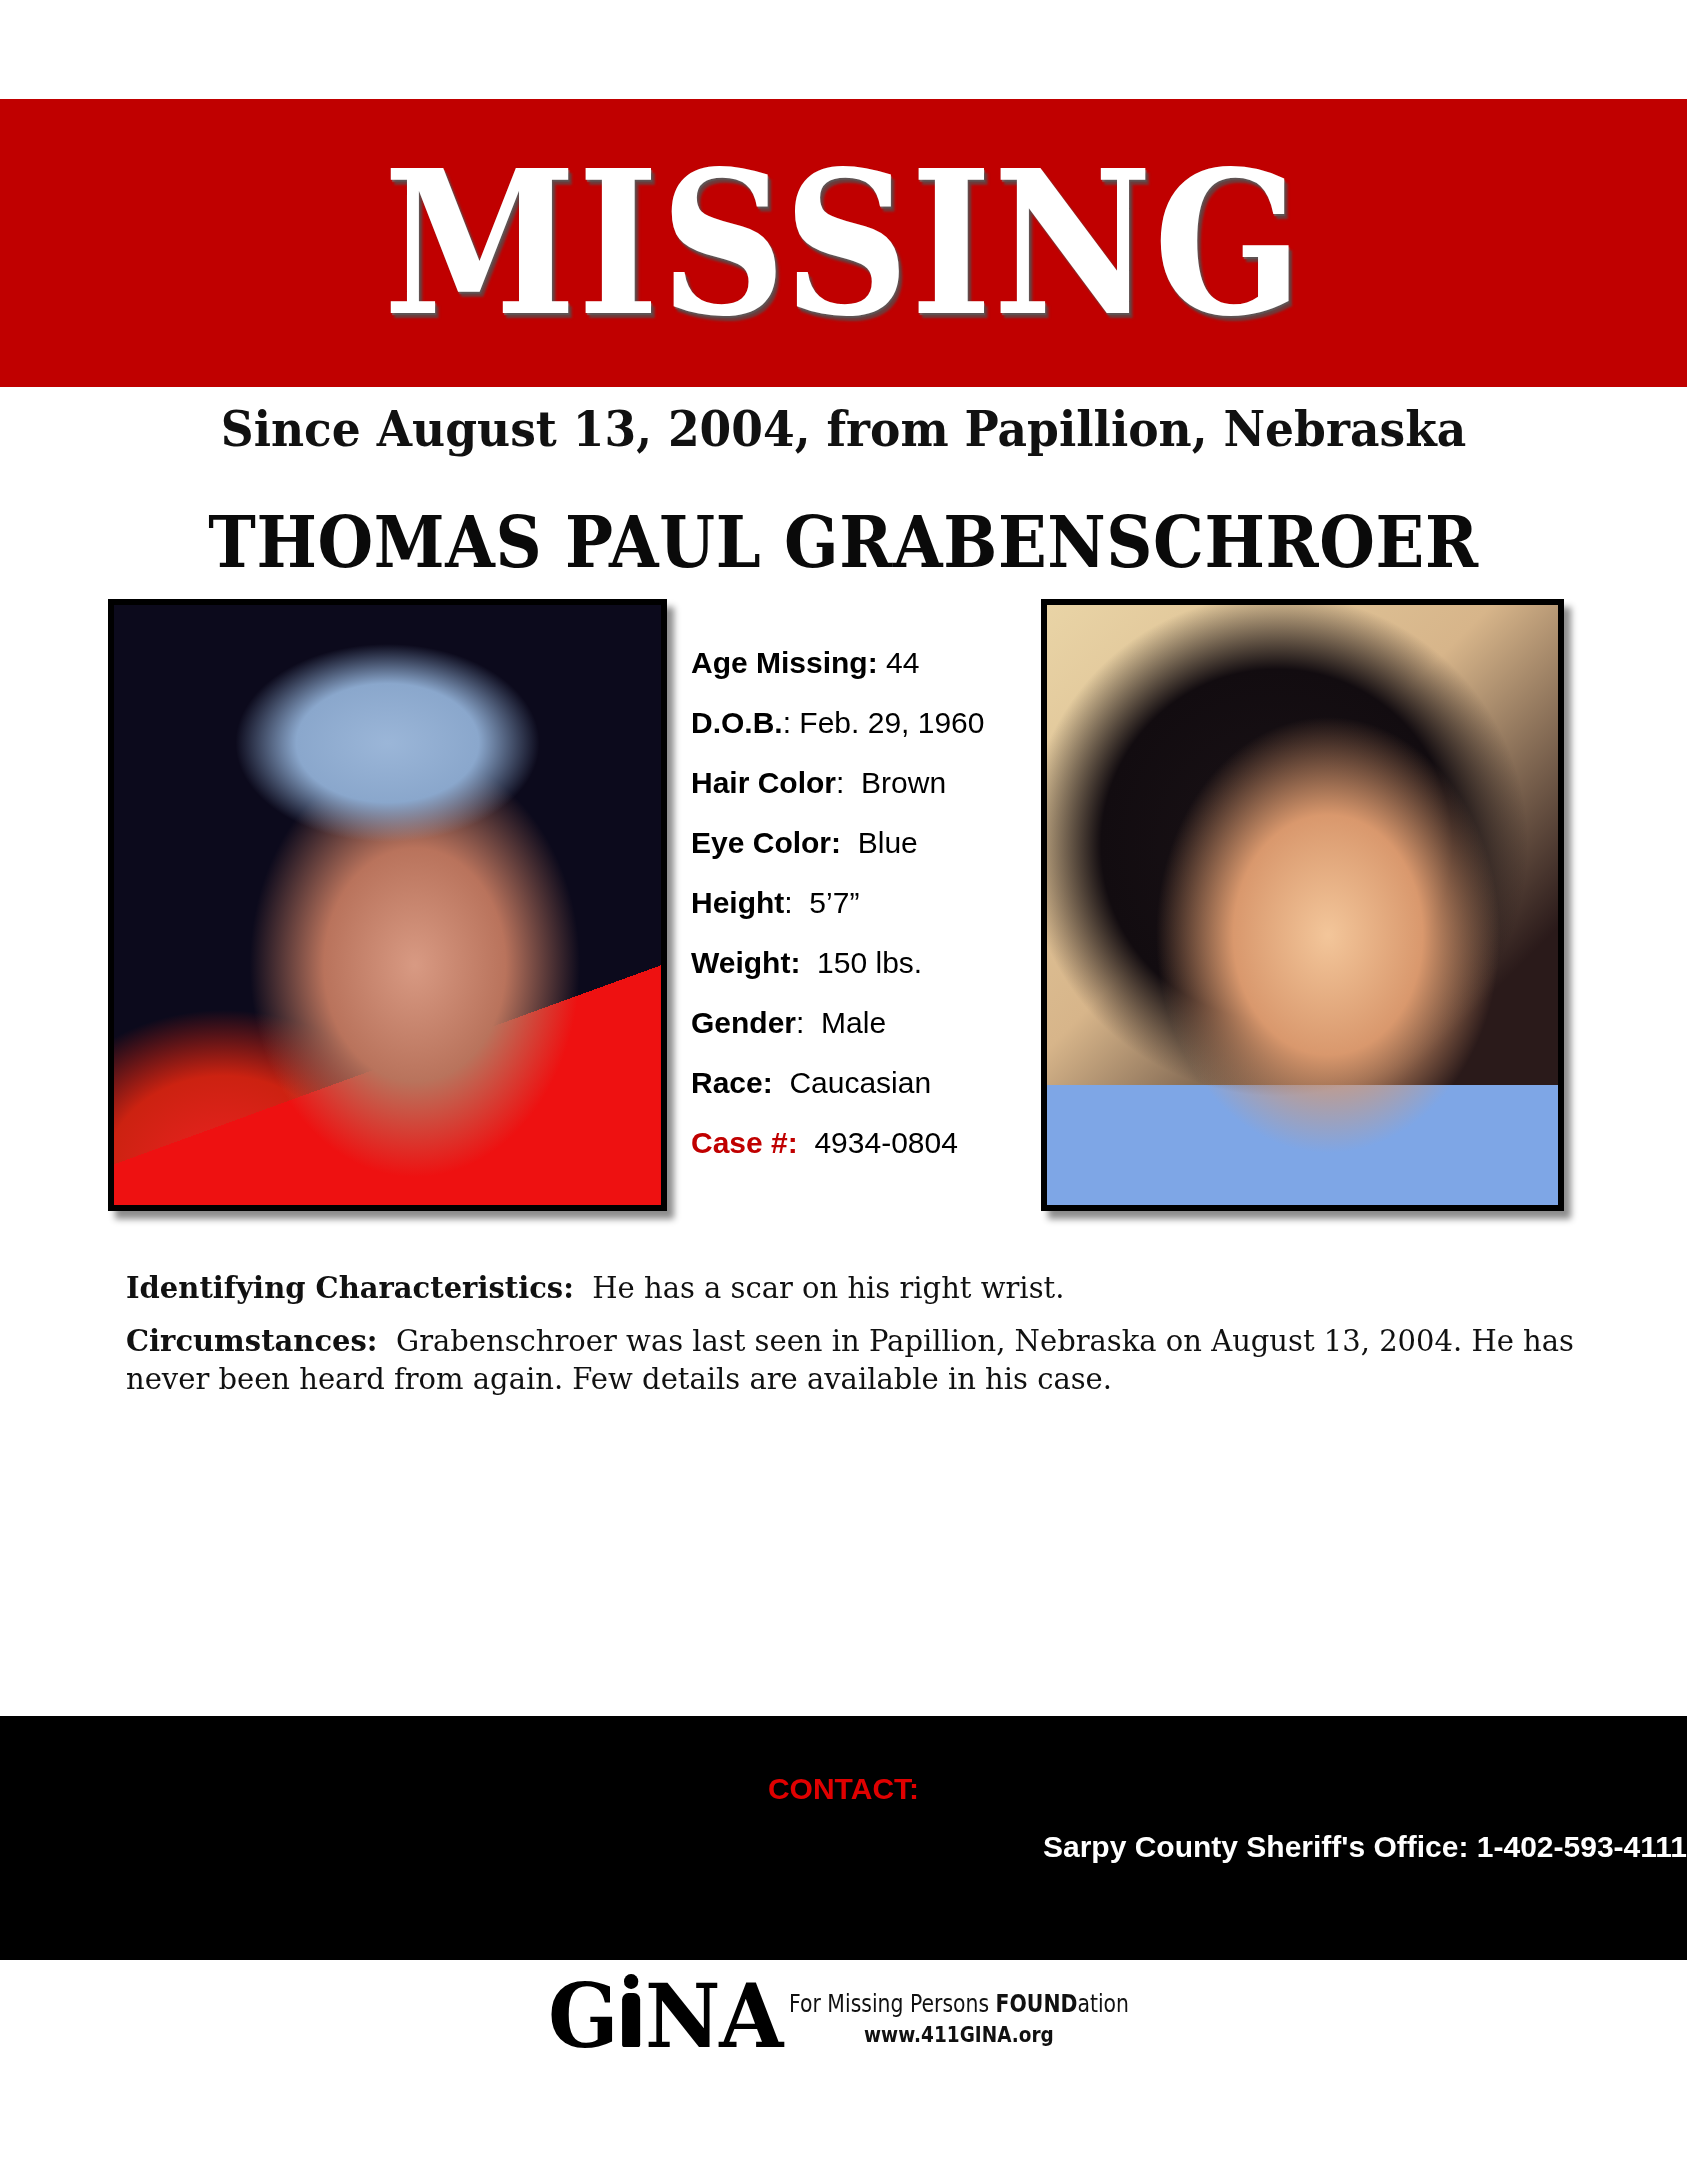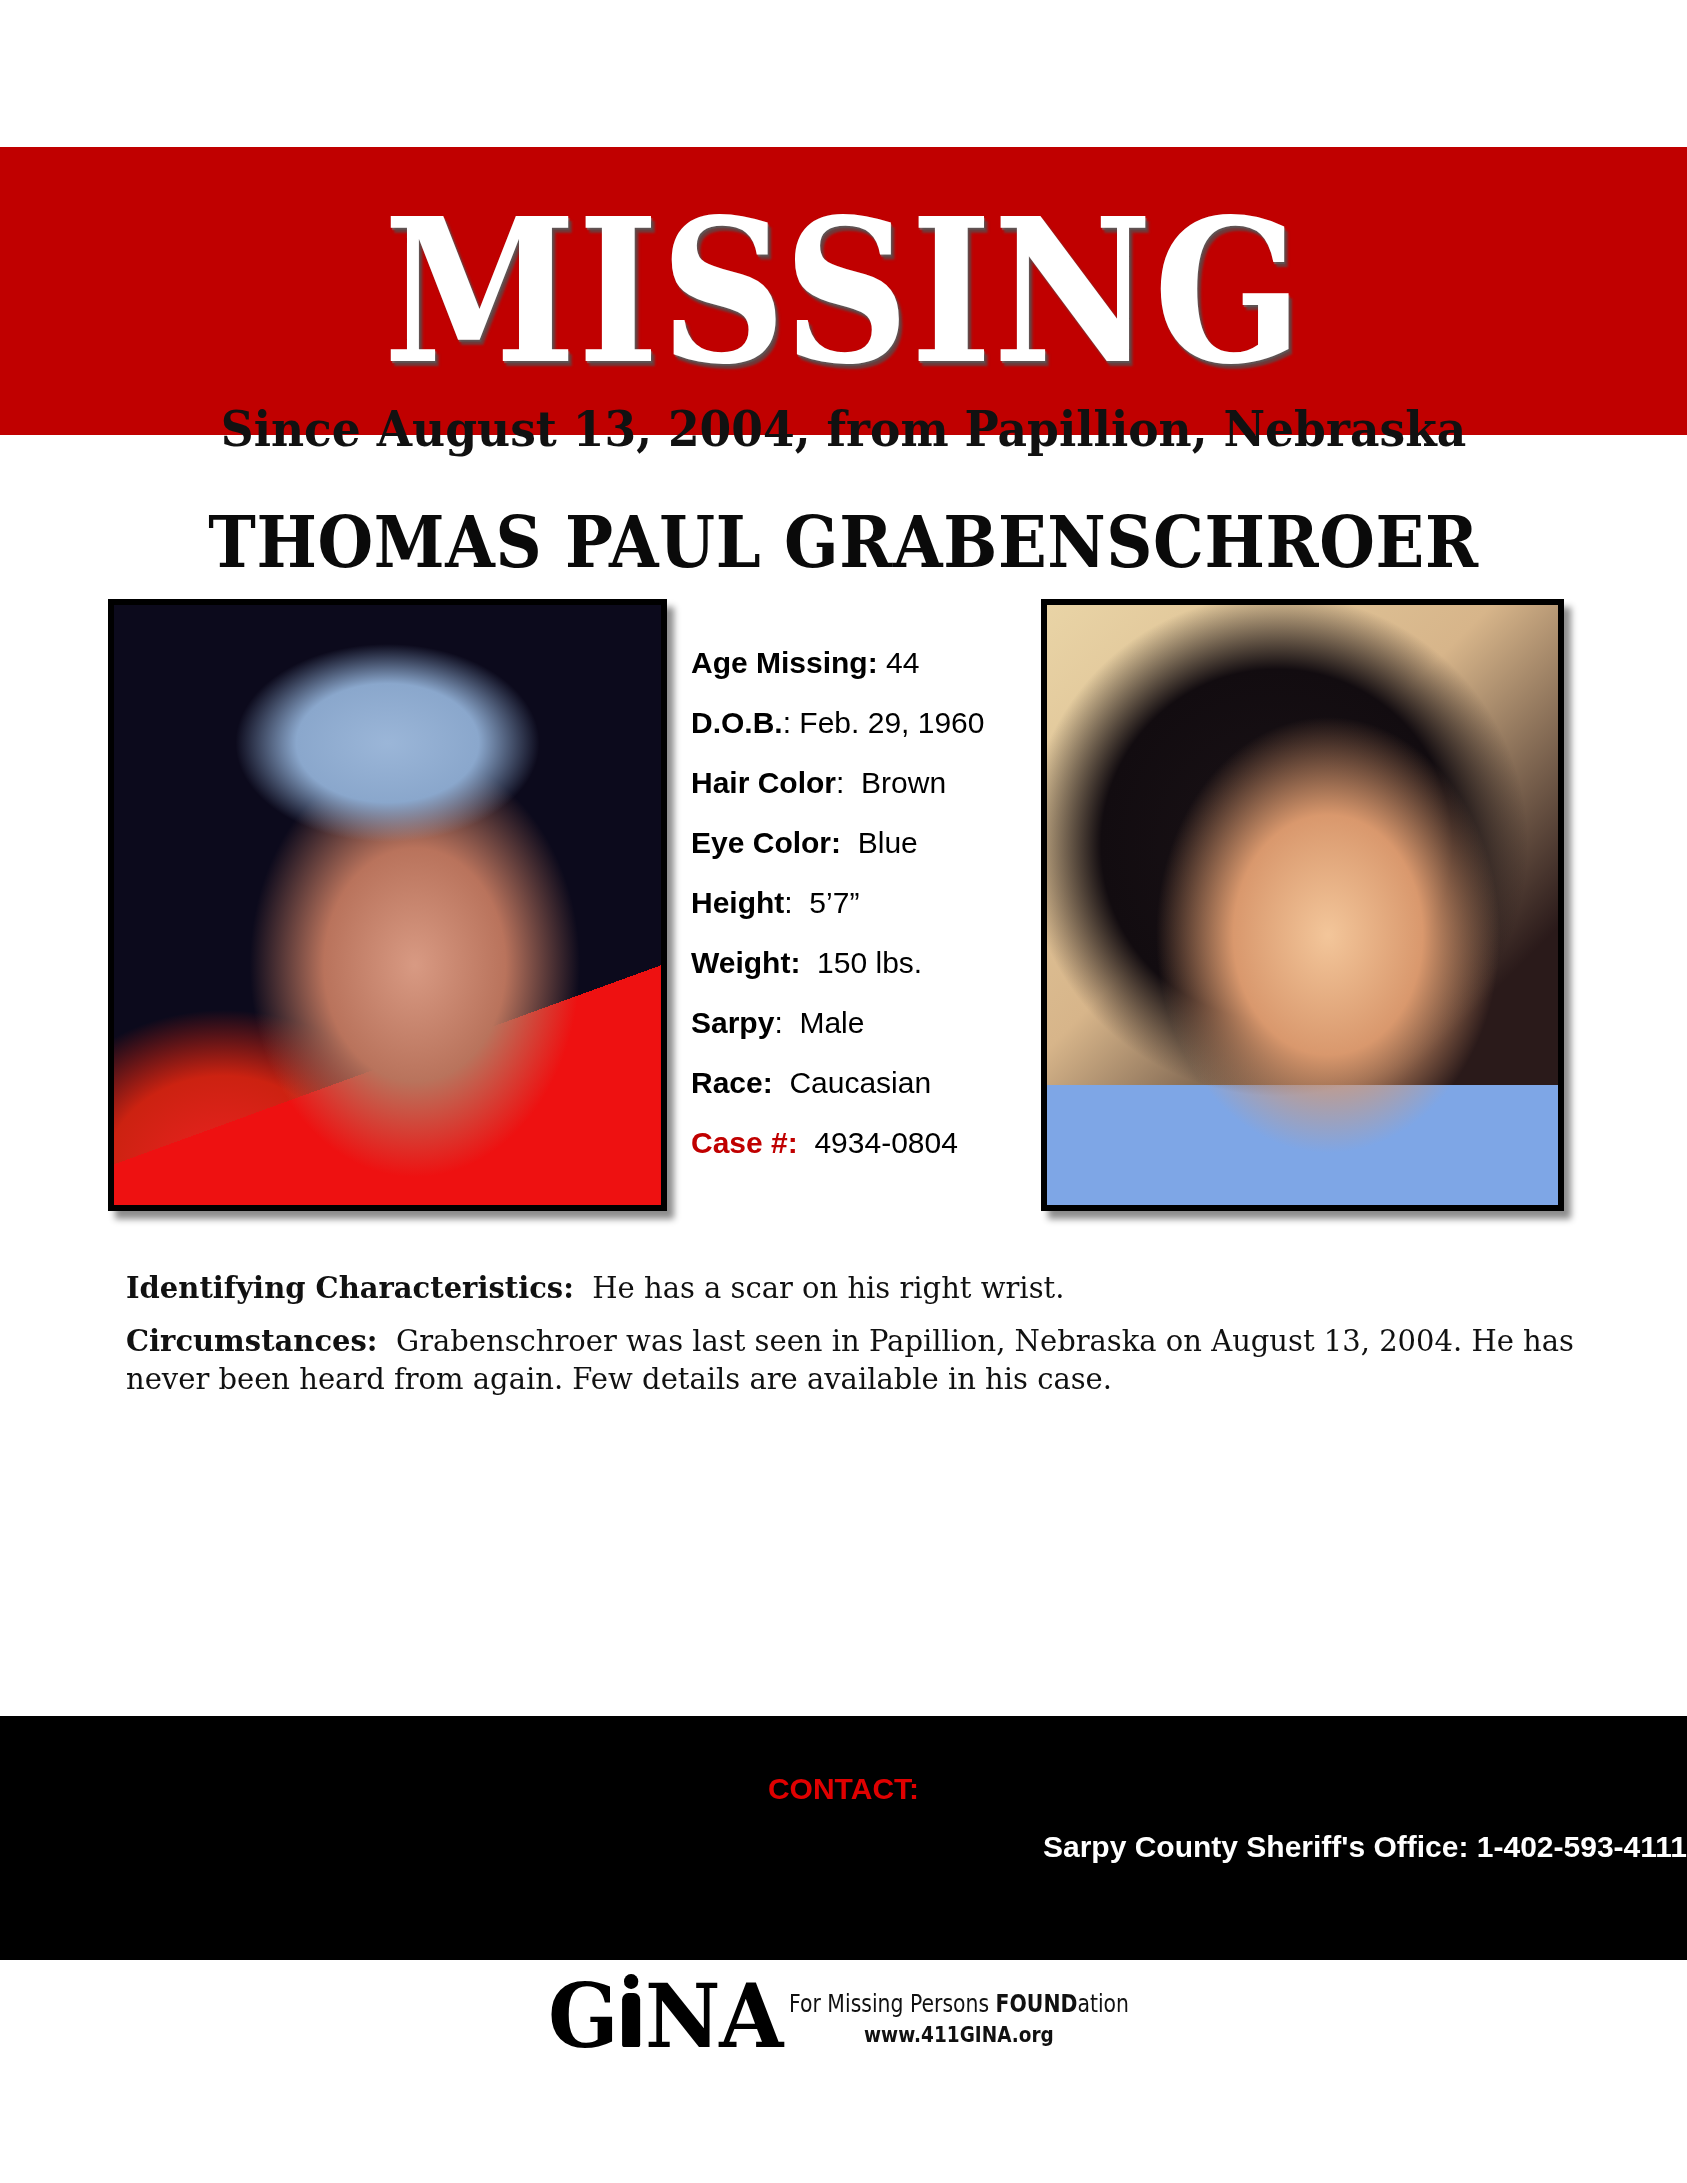--- a/index.html
+++ b/index.html
@@ -1,20 +1,20 @@
 <!DOCTYPE html>
 <html style="font-size:10.6px"><head>
 <meta charset="utf-8">
 <style>
   html, body { margin:0; padding:0; background:#ffffff; }
   body { width:1687px; height:2183px; position:relative; overflow:hidden; font-family:"DejaVu Serif", serif; }
   .abs { position:absolute; }
 
   
-  #banner { left:0; top:99px; width:1687px; height:288px; background:#c00000;margin-top:48px; }
+  #banner { left:0; top:99px; width:1687px; height:288px; background:#c00000; }
   #banner-title {
     position:absolute; left:0; top:0; width:100%; height:100%;
     display:flex; align-items:center; justify-content:center;
     font-family:"DejaVu Serif", serif; font-weight:bold; font-size:198px;
     color:#ffffff; letter-spacing:1.3px;
     transform:scaleX(0.88);
     text-shadow: 4px 5.3px 2.6px rgba(80,80,80,0.75), 1.3px 2px 1.3px rgba(120,120,120,0.8);
   }
 
   #subtitle {
@@ -131,21 +131,21 @@
   <div class="info-row">
     <span class="info-label">Eye Color:</span><span class="info-value" style="white-space:pre">  Blue</span>
   </div>
   <div class="info-row">
     <span class="info-label">Height</span><span class="info-value">:</span><span class="info-value" style="white-space:pre">  5’7”</span>
   </div>
   <div class="info-row">
     <span class="info-label">Weight:</span><span class="info-value" style="white-space:pre">  150 lbs.</span>
   </div>
   <div class="info-row">
-    <span class="info-label">Sarpy</span><span class="info-value">:</span><span class="info-value" style="white-space:pre">  Male</span>
+    <span class="info-label">Gender</span><span class="info-value">:</span><span class="info-value" style="white-space:pre">  Male</span>
   </div>
   <div class="info-row">
     <span class="info-label">Race:</span><span class="info-value" style="white-space:pre">  Caucasian</span>
   </div>
   <div class="info-row">
     <span class="info-label red">Case #:</span><span class="info-value" style="white-space:pre">  4934-0804</span>
   </div>
 </div>
 
 <div id="details" class="abs">

